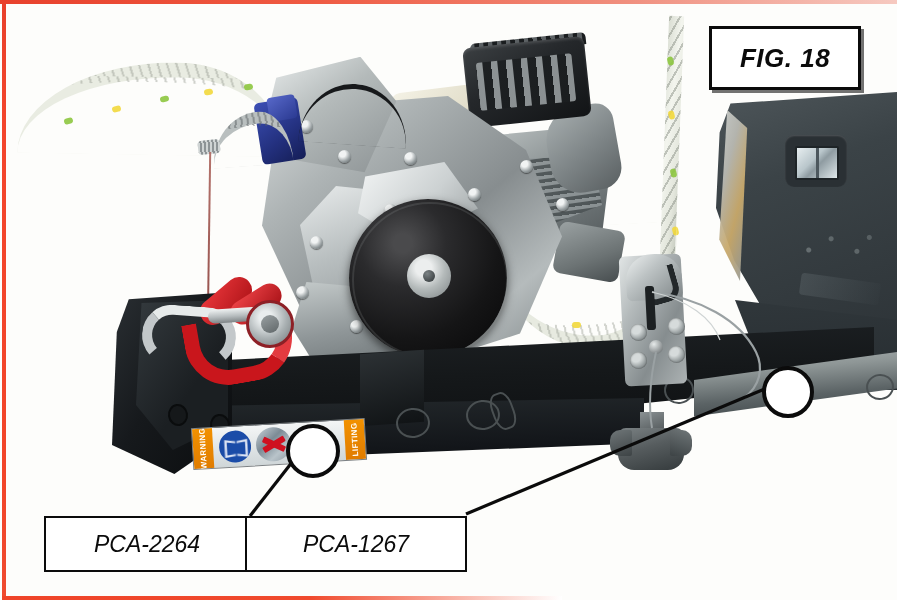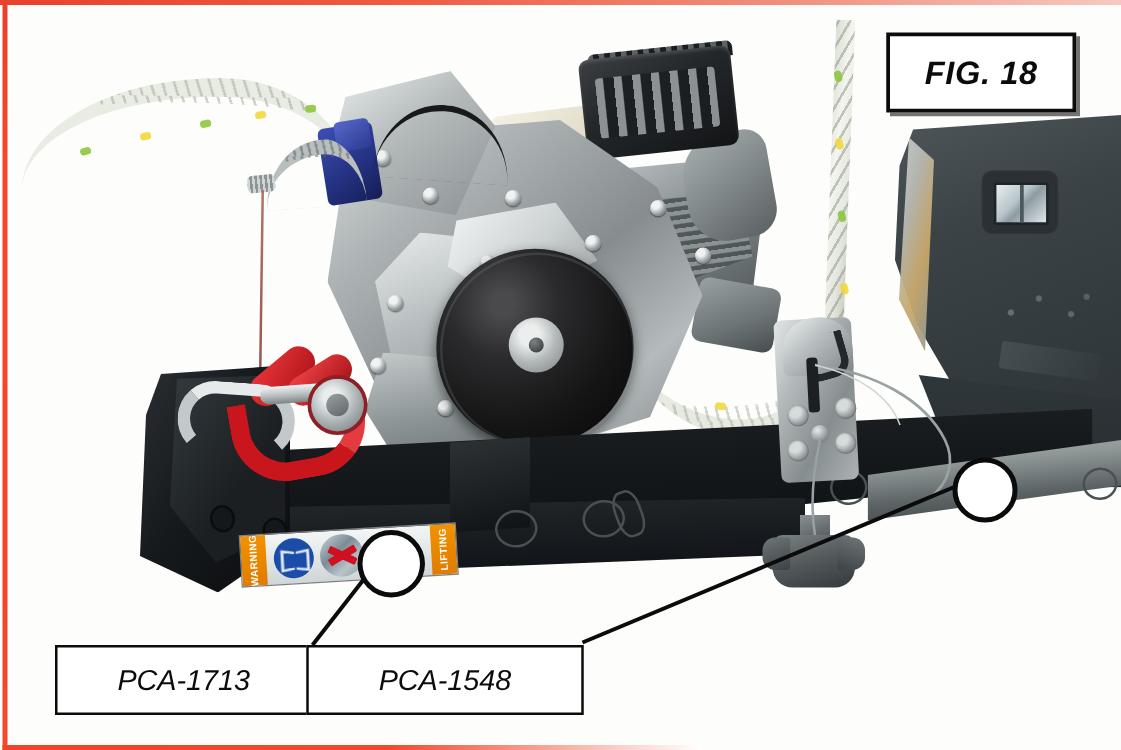--- a/index.html
+++ b/index.html
@@ -658,23 +658,23 @@
     <div class="callout-circle" style="left:286px; top:424px; width:46px; height:46px;"></div>
     <div class="callout-circle" style="left:762px; top:366px; width:44px; height:44px;"></div>
 
   </div>
 
   <div class="fig-box">
     <span>FIG. 18</span>
   </div>
 
   <div class="label-box part-box-1">
-    <span>PCA-1713</span>
+    <span>PCA-2264</span>
   </div>
   <div class="label-box part-box-2">
-    <span>PCA-1548</span>
+    <span>PCA-1267</span>
   </div>
 
   <div class="frame-top"></div>
   <div class="frame-left"></div>
   <div class="frame-bottom"></div>
 
 </div>
 
 </body></html>

